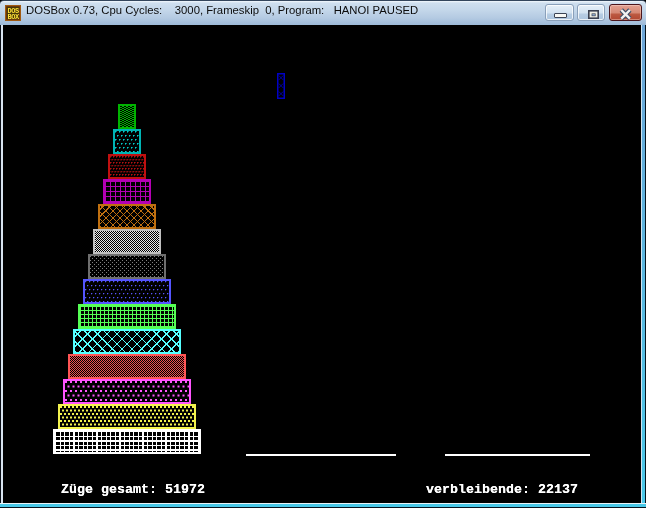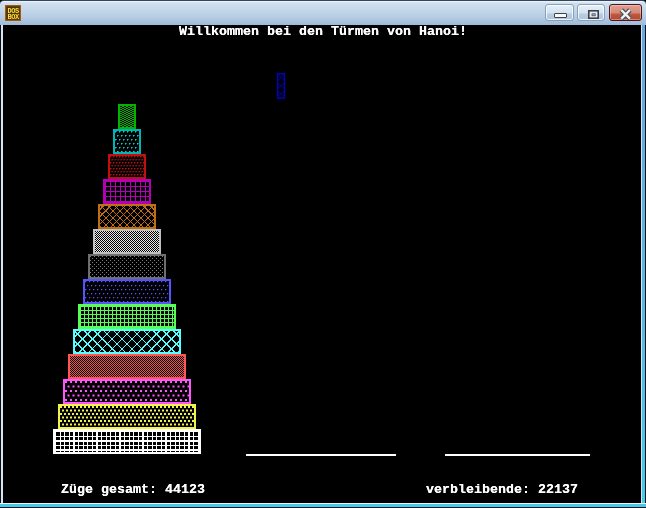--- a/index.html
+++ b/index.html
@@ -34,21 +34,20 @@
  border:1px solid #3c4454;border-radius:1px;}
 
 #screen{position:absolute;left:3px;top:25px;width:640px;height:480px;background:#000;}
 .dtext{position:absolute;font-family:"Liberation Mono",monospace;font-weight:bold;
  font-size:13.34px;color:#fff;white-space:pre;line-height:8px;text-shadow:0 0 .4px #fff;}
 .disc{position:absolute;border:2px solid;}
 .bline{position:absolute;background:#fff;height:2px;top:429px;}
 </style></head><body>
 <div id="win">
  <div id="screen">
-  <div class="dtext" style="left:176px;top:3px">Willkommen bei den Türmen von Hanoi!</div>
 <div class="disc" style="left:115px;top:79px;width:18px;height:25px;border-color:#00b400;background:conic-gradient(#00b400 90deg,#000 90deg 180deg,#00b400 180deg 270deg,#000 270deg) 0 0/4px 2px;"></div>
 <div class="disc" style="left:110px;top:104px;width:28px;height:25px;border-color:#00b4b4;background-color:#000;background-image:radial-gradient(circle 0.8px at 0.8px 0.8px,#00cccc 82%,transparent 115%),radial-gradient(circle 0.8px at 0.8px 0.8px,#00cccc 82%,transparent 115%);background-size:4px 8px;background-position:0 0,2.0px 4px;"></div>
 <div class="disc" style="left:105px;top:129px;width:38px;height:25px;border-color:#c01010;background-color:#000;background-image:radial-gradient(circle 0.8px at 0.8px 0.8px,#b41010 82%,transparent 115%),radial-gradient(circle 0.8px at 0.8px 0.8px,#b41010 82%,transparent 115%);background-size:3px 6px;background-position:0 0,1.5px 3px;"></div>
 <div class="disc" style="left:100px;top:154px;width:48px;height:25px;border-color:#b400b4;background-color:#000;background-image:repeating-linear-gradient(90deg,#b400b4 0 1px,transparent 1px 5px),repeating-linear-gradient(180deg,#b400b4 0 1px,transparent 1px 5px);"></div>
 <div class="disc" style="left:95px;top:179px;width:58px;height:25px;border-color:#c07010;background-color:#000;background-image:repeating-linear-gradient(45deg,#c07010 0 1px,transparent 1px 5px),repeating-linear-gradient(-45deg,#c07010 0 1px,transparent 1px 5px);"></div>
 <div class="disc" style="left:90px;top:204px;width:68px;height:25px;border-color:#c0c0c0;background:conic-gradient(#e8e8e8 90deg,#000 90deg 180deg,#e8e8e8 180deg 270deg,#000 270deg) 0 0/2px 2px;"></div>
 <div class="disc" style="left:85px;top:229px;width:78px;height:25px;border-color:#6e6e6e;background-color:#000;background-image:radial-gradient(circle 0.6px at 0.6px 0.6px,#808080 82%,transparent 115%),radial-gradient(circle 0.6px at 0.6px 0.6px,#808080 82%,transparent 115%);background-size:4px 4px;background-position:0 0,2.0px 2px;"></div>
 <div class="disc" style="left:80px;top:254px;width:88px;height:25px;border-color:#5555ff;background-color:#000;background-image:radial-gradient(circle 0.75px at 0.75px 0.75px,#5555ff 82%,transparent 115%),radial-gradient(circle 0.75px at 0.75px 0.75px,#5555ff 82%,transparent 115%);background-size:4px 8px;background-position:0 0,2.0px 4px;"></div>
 <div class="disc" style="left:75px;top:279px;width:98px;height:25px;border-color:#55ff55;background-color:#000;background-image:repeating-linear-gradient(90deg,#55ff55 0 1px,transparent 1px 4px),repeating-linear-gradient(180deg,#55ff55 0 1px,transparent 1px 4px);"></div>
 <div class="disc" style="left:70px;top:304px;width:108px;height:25px;border-color:#55ffff;background-color:#000;background-image:repeating-linear-gradient(45deg,#55ffff 0 1px,transparent 1px 7px),repeating-linear-gradient(-45deg,#55ffff 0 1px,transparent 1px 7px);"></div>
@@ -57,35 +56,36 @@
 <div class="disc" style="left:55px;top:379px;width:138px;height:25px;border-color:#f2f24e;background-color:#000;background-image:radial-gradient(circle 1.0px at 1.0px 1.0px,#f2f24e 82%,transparent 115%),radial-gradient(circle 1.0px at 1.0px 1.0px,#f2f24e 82%,transparent 115%);background-size:4px 7.0px;background-position:0 0,2.0px 3.5px;"></div>
 <div class="disc" style="left:50px;top:404px;width:148px;height:25px;border-color:#ffffff;background-color:#000;background-image:repeating-linear-gradient(90deg,#ffffff 0 1.3px,transparent 1.3px 4.6px),repeating-linear-gradient(180deg,#ffffff 0 1.3px,transparent 1.3px 4.6px);"></div>
   <div class="bline" style="left:243px;width:150px"></div>
   <div class="bline" style="left:442px;width:145px"></div>
   <svg width="8" height="26" style="position:absolute;left:274px;top:48px" viewBox="0 0 8 26">
    <rect x="0.75" y="0.75" width="6.5" height="24.5" fill="#000" stroke="#0000c4" stroke-width="1.5"></rect>
    <g stroke="#0000c4" stroke-width="0.8">
     <path d="M1.8 2.5 L6.2 6.9 M6.2 2.5 L1.8 6.9 M1.8 10.5 L6.2 14.9 M6.2 10.5 L1.8 14.9 M1.8 18.5 L6.2 22.9 M6.2 18.5 L1.8 22.9" fill="none"></path>
    </g>
   </svg>
-  <div class="dtext" style="left:58px;top:461px">Züge gesamt: 44123</div>
+  <div class="dtext" style="left:58px;top:461px">Züge gesamt: 51972</div>
   <div class="dtext" style="left:423px;top:461px">verbleibende: 22137</div>
  </div>
  <div id="titlebar"></div>
  <div id="lborder"></div>
     <div id="rborder"></div>
     <div id="rb2"></div>
     <div id="bborder"></div>
  <svg id="icon" viewBox="0 0 16 16">
   <rect x="0" y="0" width="16" height="16" fill="#5a2e0c"></rect>
   <rect x="0.6" y="0.6" width="14.8" height="14.8" fill="none" stroke="#a05a12" stroke-width="1.2"></rect>
   <rect x="2" y="2" width="12" height="12" fill="#463608"></rect>
   <text x="8.1" y="7.6" font-family="Liberation Mono" font-size="7" font-weight="bold" fill="#ffdf38" text-anchor="middle" letter-spacing="-0.4">DOS</text>
   <text x="8.1" y="14.2" font-family="Liberation Mono" font-size="7" font-weight="bold" fill="#ffdf38" text-anchor="middle" letter-spacing="-0.4">BOX</text>
  </svg>
+ <div id="title">DOSBox 0.73, Cpu Cycles:    3000, Frameskip  0, Program:   HANOI PAUSED</div>
  <div class="btn" id="btnmin">
       <span class="dash"></span>
     </div>
  <div class="btn" id="btnmax">
       <svg width="28" height="17" viewBox="0 0 28 17" style="position:absolute;left:0;top:0">
    <rect x="10.8" y="5.8" width="9.4" height="7.4" fill="#efeee4" stroke="#3a4050" stroke-width="1.6"></rect>
    <rect x="13.6" y="8.4" width="4" height="2.8" fill="#3c4454"></rect>
    <rect x="14.3" y="9" width="2.6" height="1.6" fill="#89a3c6"></rect>
  </svg>
     </div>

